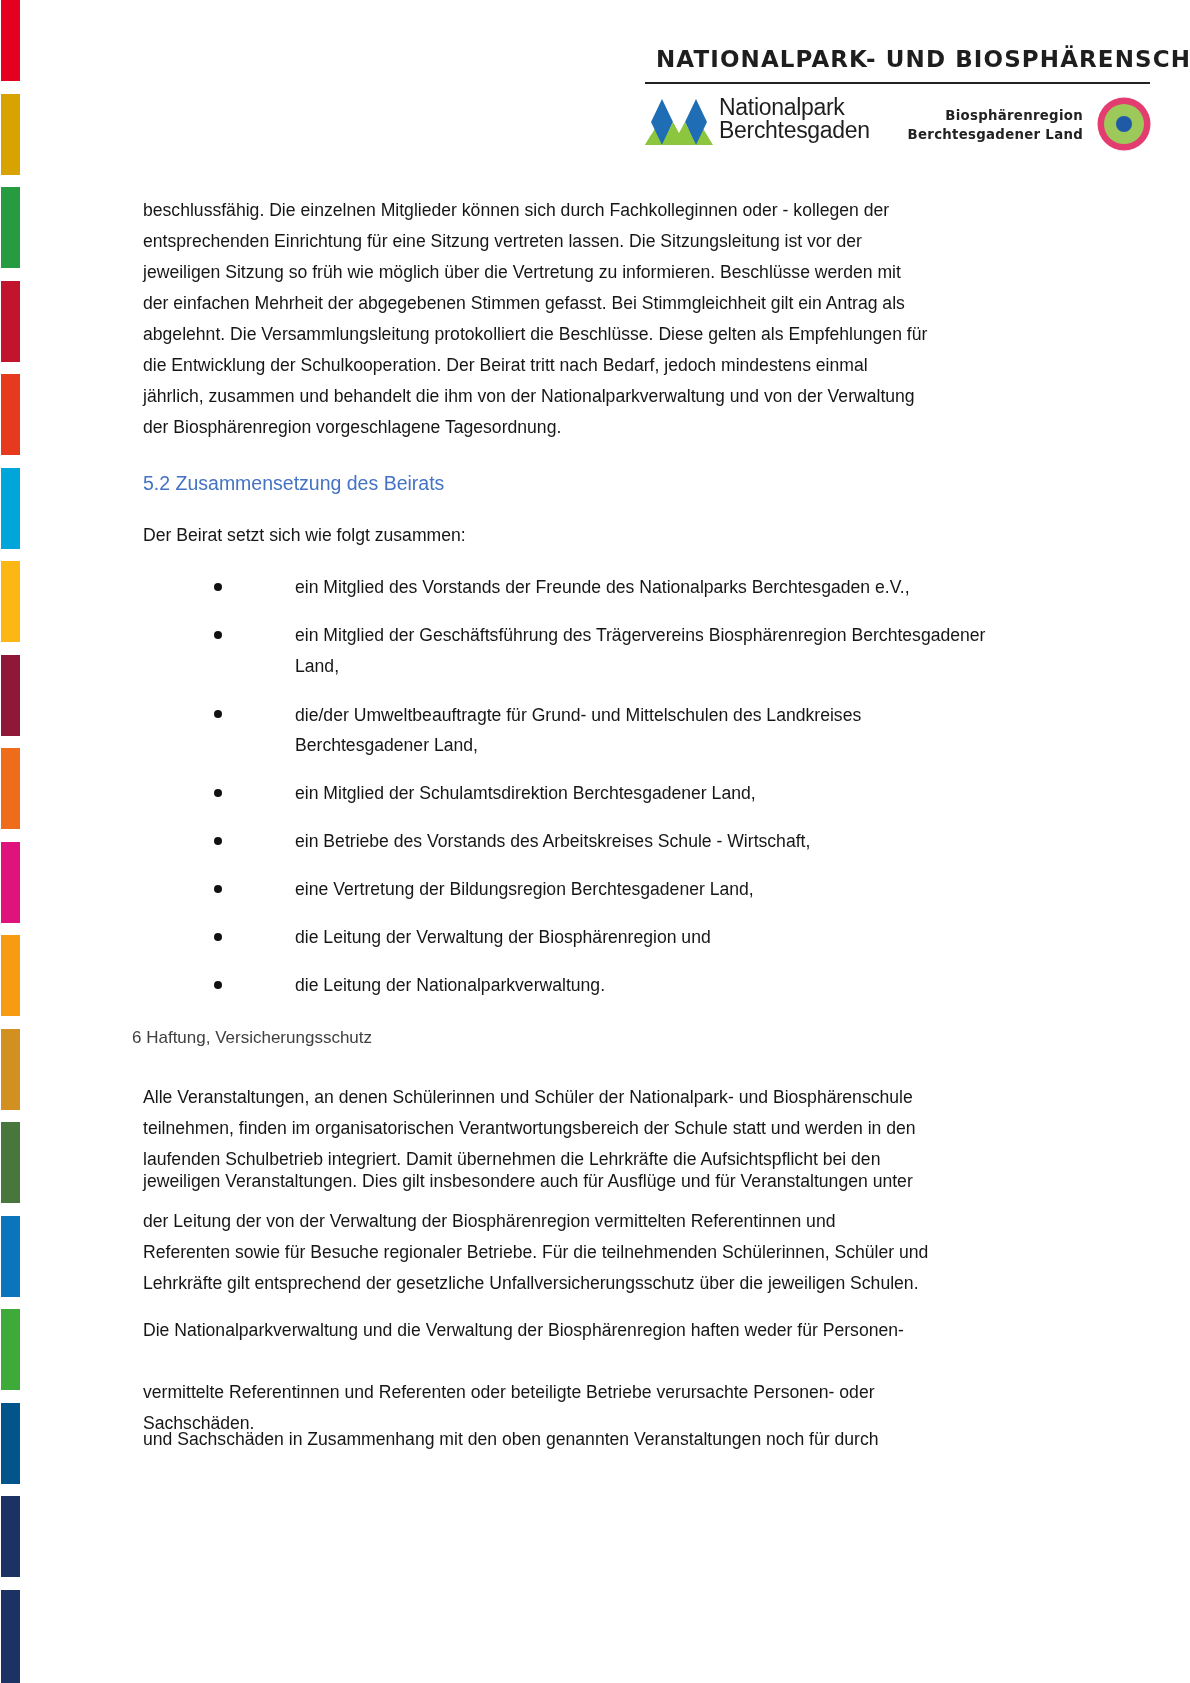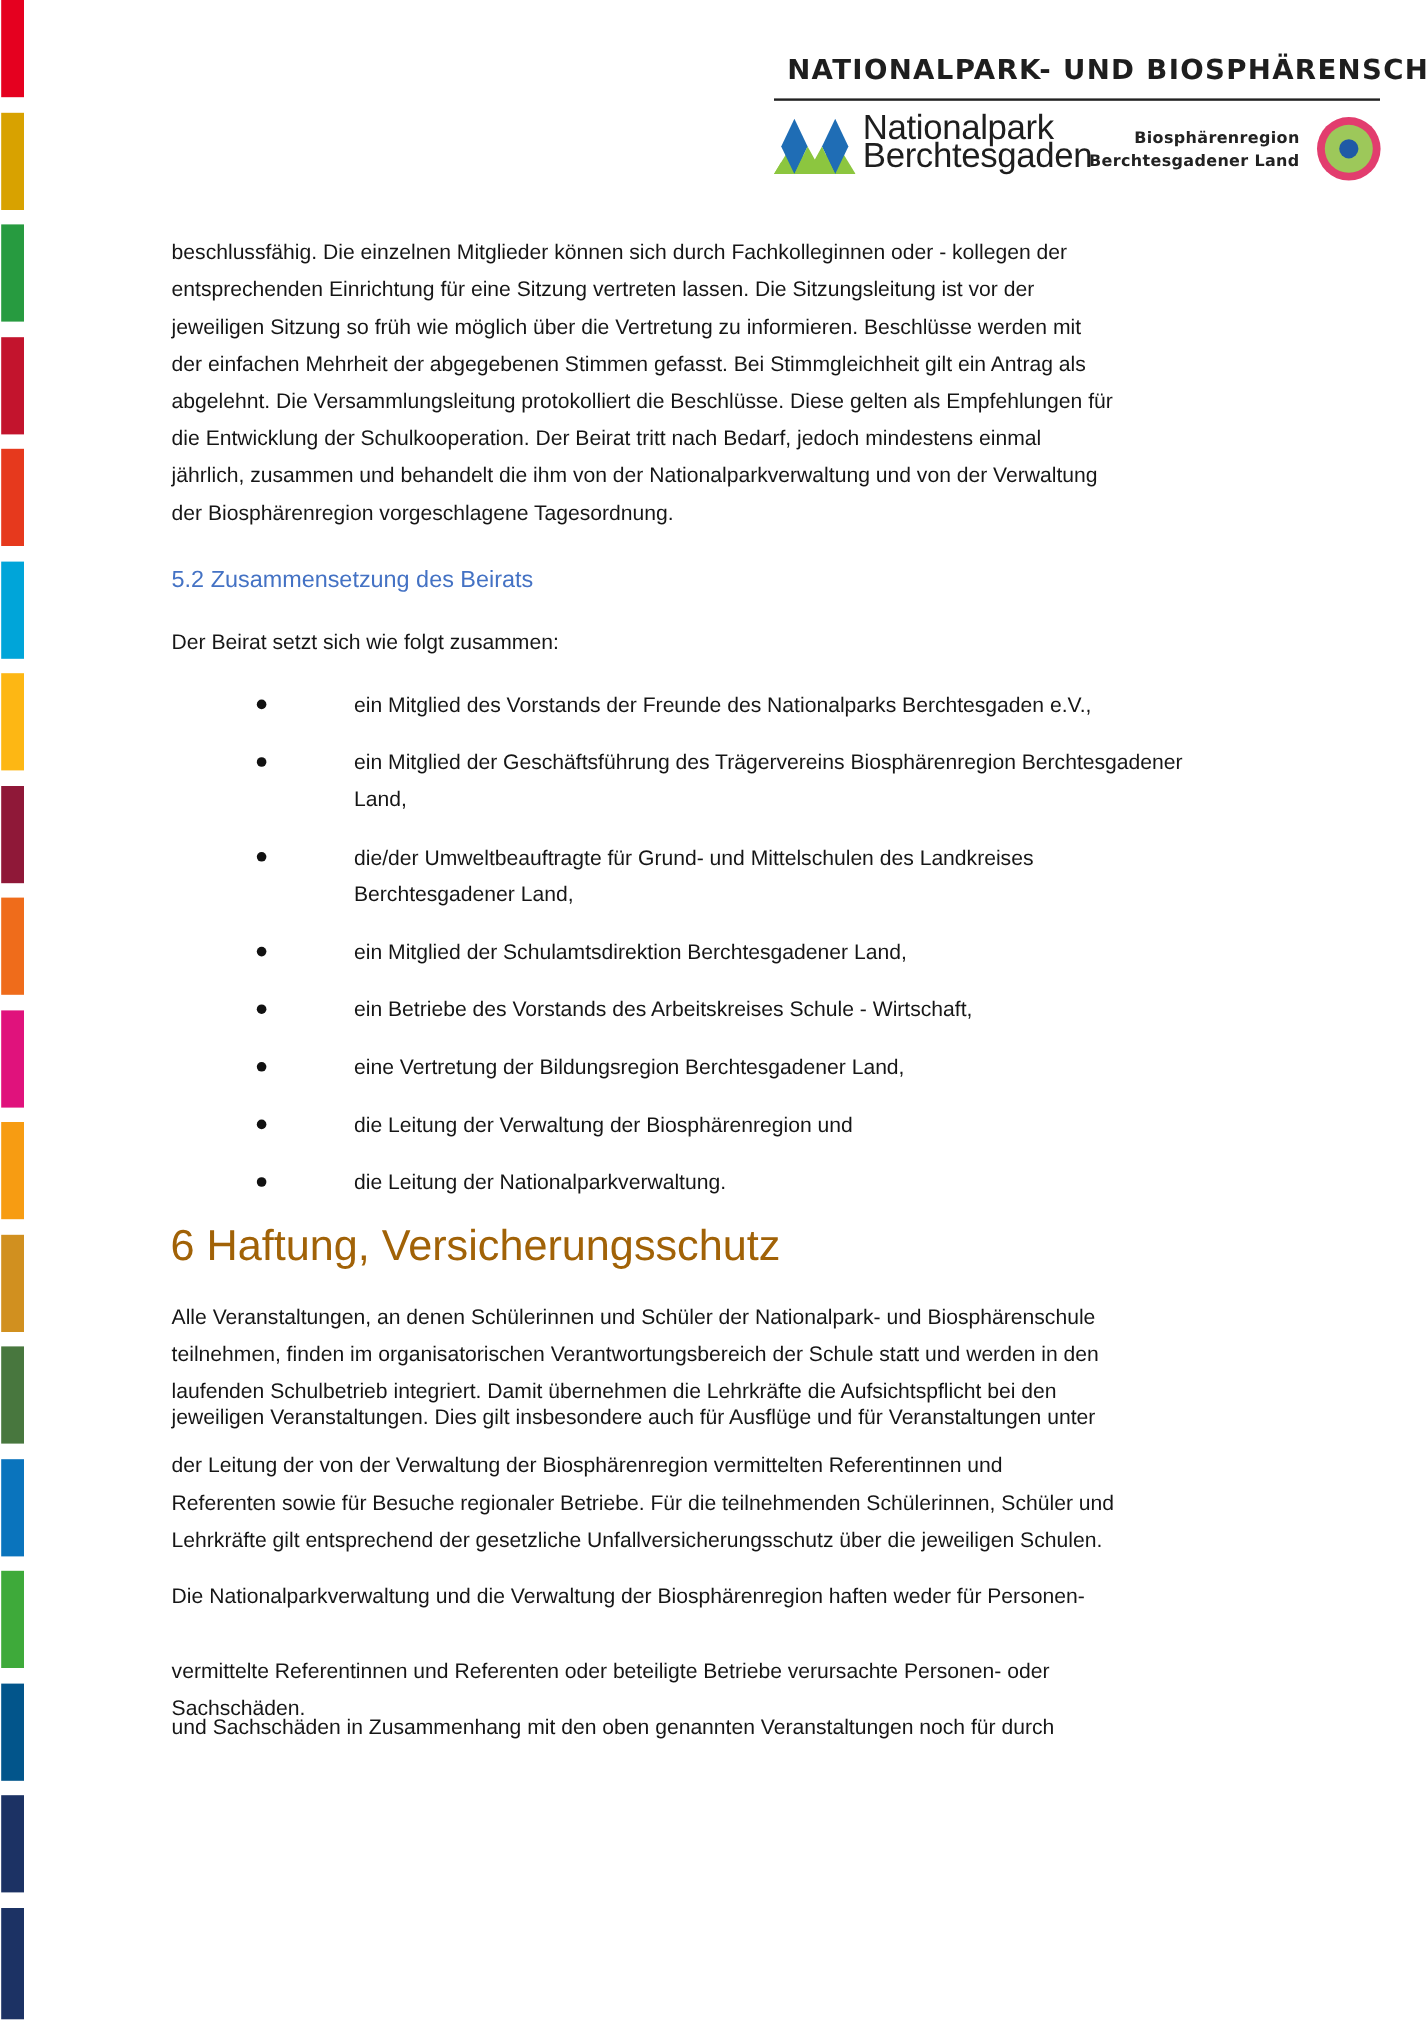--- a/index.html
+++ b/index.html
@@ -4,29 +4,29 @@
 <style>
   html, body { margin: 0; padding: 0; background: #ffffff; }
   body { width: 1190px; height: 1683px; position: relative; overflow: hidden;
          font-family: "Liberation Sans", "DejaVu Sans", sans-serif; color: #1a1a1a; }
   .sdg-bar { position: absolute; left: 1px; width: 19px; height: 81px; }
   .hdr-title { position: absolute; left: 656px; top: 46px; font-family: "DejaVu Sans", sans-serif;
                font-weight: bold; font-size: 23px; letter-spacing: 1.1px; color: #1e1e1e; white-space: nowrap; }
   .hdr-rule { position: absolute; left: 645px; top: 82px; width: 505px; height: 2px; background: #222; }
   .np-logo { position: absolute; left: 645px; top: 99px; }
   .np-text { position: absolute; left: 719px; top: 96px; font-family: "Liberation Sans", sans-serif;
-             font-size: 29px; line-height: 23px; color: #1e1e1e; letter-spacing: -0.3px; white-space: nowrap; }
+             font-size: 23px; line-height: 23px; color: #1e1e1e; letter-spacing: -0.3px; white-space: nowrap; }
   .bio-text { position: absolute; right: 107px; top: 106px; text-align: right; font-family: "DejaVu Sans", sans-serif;
               font-weight: bold; font-size: 13.3px; line-height: 19px; color: #222; white-space: nowrap; letter-spacing: 0.3px; }
   .bio-logo { position: absolute; left: 1097px; top: 97px; }
   .line { position: absolute; left: 143px; font-size: 17.6px; line-height: 20px; white-space: nowrap; color: #161616; }
   .li-text { position: absolute; left: 249px; font-size: 17.6px; line-height: 20px; white-space: nowrap; color: #161616; margin-left: 46px; }
   .bullet { position: absolute; left: 214px; width: 8px; height: 8px; border-radius: 50%; background: #111; }
   .h2 { position: absolute; left: 143px; font-size: 19.5px; color: #4472c4; white-space: nowrap; line-height: 24px; }
-  .h1 { position: absolute; left: 142px; font-size: 36px; color: #a16207; white-space: nowrap; line-height: 32px; }
+  .h1 { position: absolute; left: 132px; font-size: 17px; color: #404040; white-space: nowrap; line-height: 32px; }
 </style>
 </head>
 <body>
 
 <div>
   <div class="sdg-bar" style="top:0px;background:#e5001f"></div>
   <div class="sdg-bar" style="top:94px;background:#d8a200"></div>
   <div class="sdg-bar" style="top:187px;background:#279b40"></div>
   <div class="sdg-bar" style="top:281px;background:#c3142d"></div>
   <div class="sdg-bar" style="top:374px;background:#e6391d"></div>

